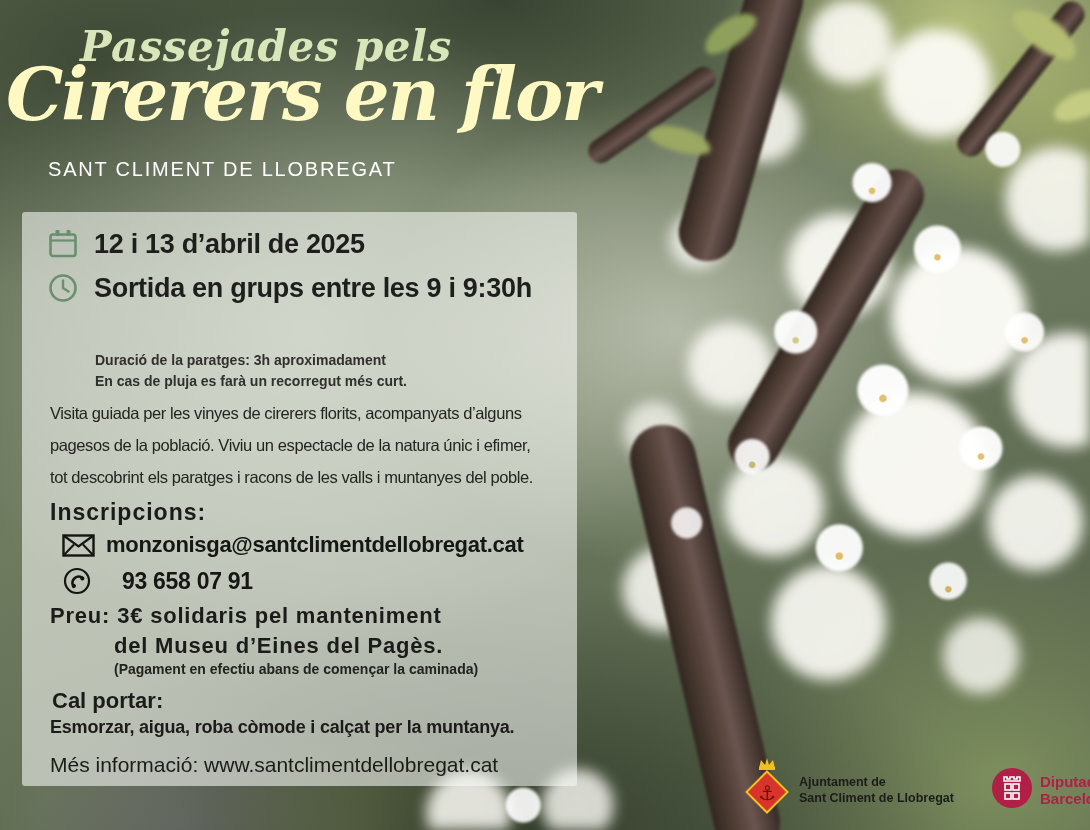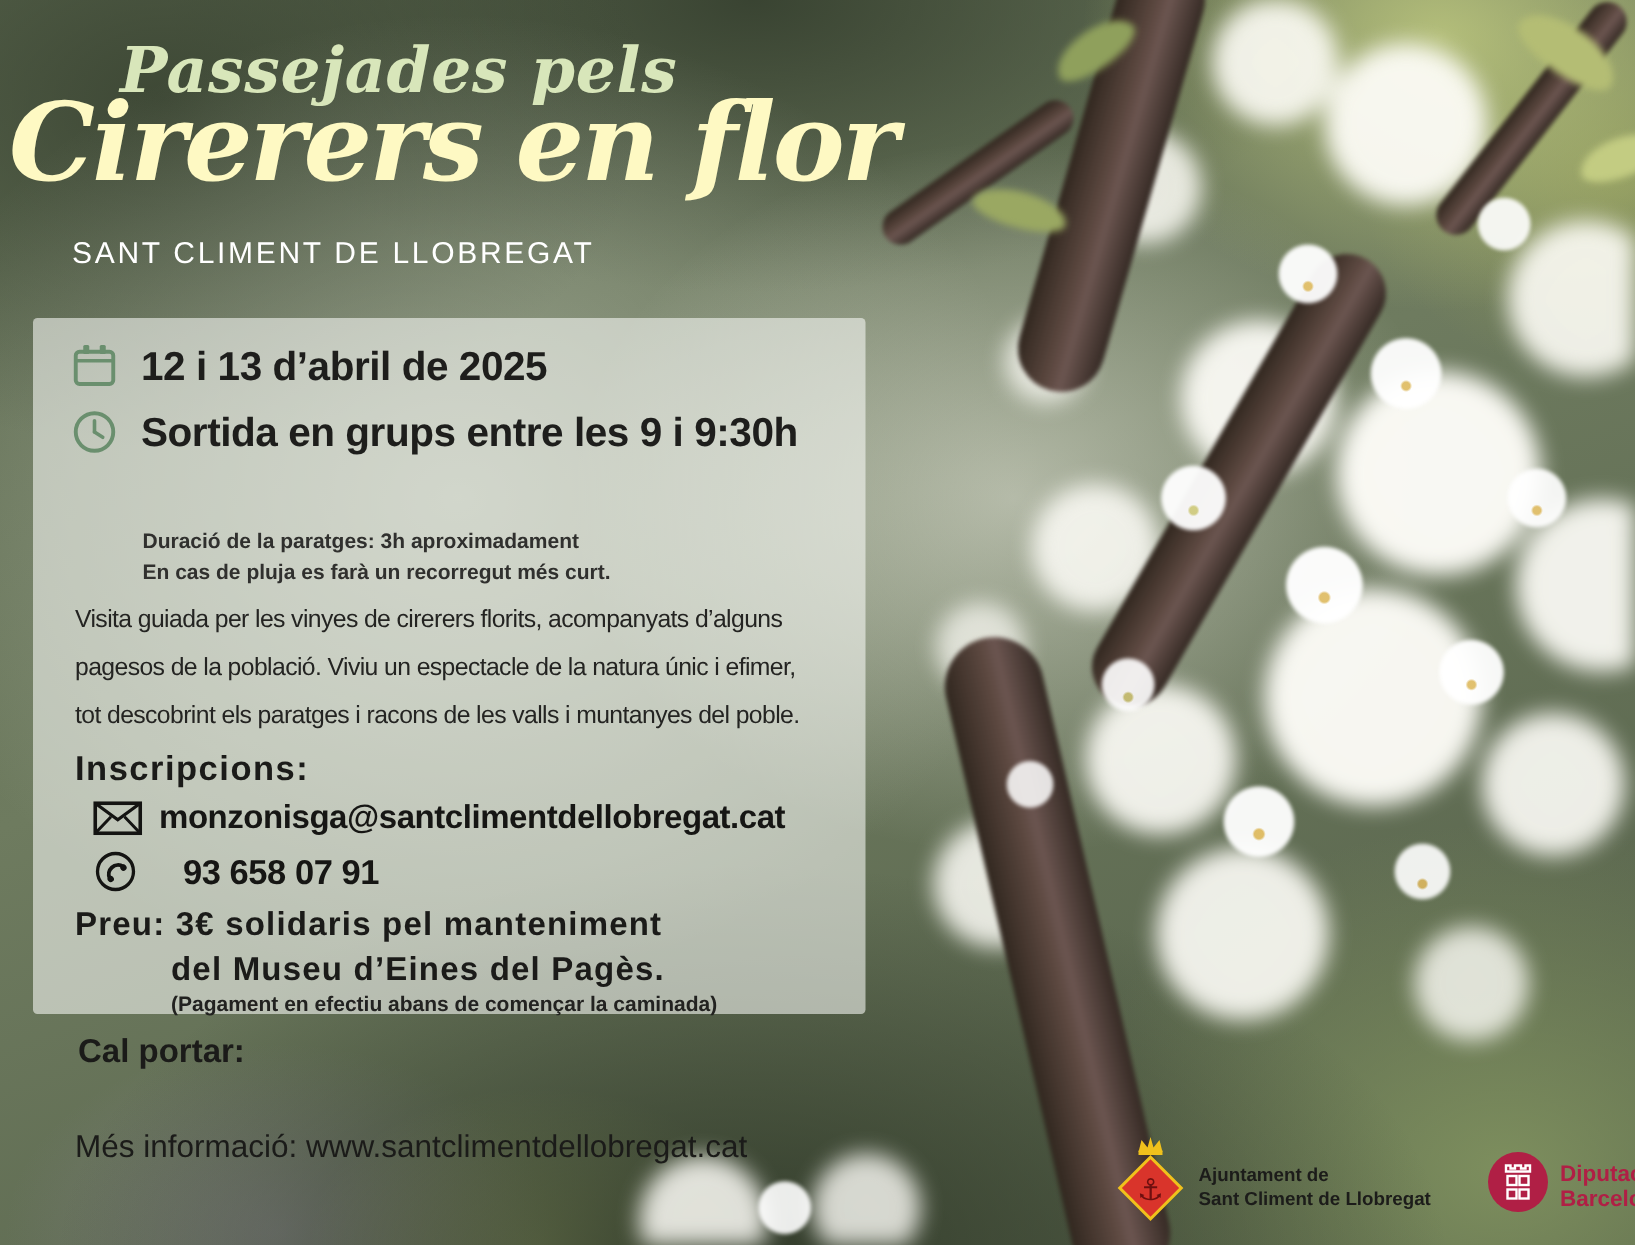--- a/index.html
+++ b/index.html
@@ -111,21 +111,21 @@
     font-family:"DejaVu Serif", serif; font-style:italic; font-weight:bold;
     font-size:72px; color:#fef9c3; letter-spacing:-2px; white-space:nowrap;
   }
   .subtitle {
     position:absolute; z-index:10; left:48px; top:158px;
     font-size:20px; font-weight:500; color:#ffffff; letter-spacing:1.8px; white-space:nowrap;
   }
 
   
   .panel {
-    position:absolute; z-index:10; left:22px; top:212px; width:555px; height:464px;
+    position:absolute; z-index:10; left:22px; top:212px; width:555px; height:574px;
     background:rgba(248,249,246,.58); border-radius:3px;
   }
   .panel .abs { position:absolute; white-space:nowrap; }
   .irow { position:absolute; display:flex; align-items:center; gap:14px; white-space:nowrap; }
   .big-text { font-size:27px; font-weight:bold; color:#1e1e1c; letter-spacing:-.3px; }
   .icon-cell { width:34px; display:flex; justify-content:center; flex:0 0 34px; }
 
   .note { font-size:14px; font-weight:bold; color:#30302e; }
   .para-line { font-size:16.5px; font-weight:400; color:#242422; letter-spacing:-.4px; }
   .inscripcions { font-size:23px; font-weight:bold; color:#1b1b19; letter-spacing:1px; }
@@ -229,20 +229,21 @@
         </svg>
       </span>
       <span class="contact-text" style="font-size:23px;">93 658 07 91</span>
     </div>
 
     <div class="abs preu" style="left:28px; top:391px;">Preu: 3€ solidaris pel manteniment</div>
     <div class="abs preu" style="left:92px; top:421px;">del Museu d’Eines del Pagès.</div>
     <div class="abs preu-note" style="left:92px; top:449px;">(Pagament en efectiu abans de començar la caminada)</div>
 
     <div class="abs cal-portar" style="left:30px; top:476px;">Cal portar:</div>
+    <div class="abs bring" style="left:28px; top:505px;">Esmorzar, aigua, roba còmode i calçat per la muntanya.</div>
 
     <div class="abs mes-info" style="left:28px; top:541px;">Més informació: www.santclimentdellobregat.cat</div>
   </div>
 
   <div class="ajuntament">
     <span>
       <svg width="46" height="64" viewBox="0 0 46 64">
         <path d="M15 12 L17 4 L21 9 L23 2 L25 9 L29 4 L31 12 Z" fill="#f0c11c"></path>
         <rect x="15" y="11" width="16" height="3" fill="#f0c11c"></rect>
         <g transform="rotate(45 23 36)">

